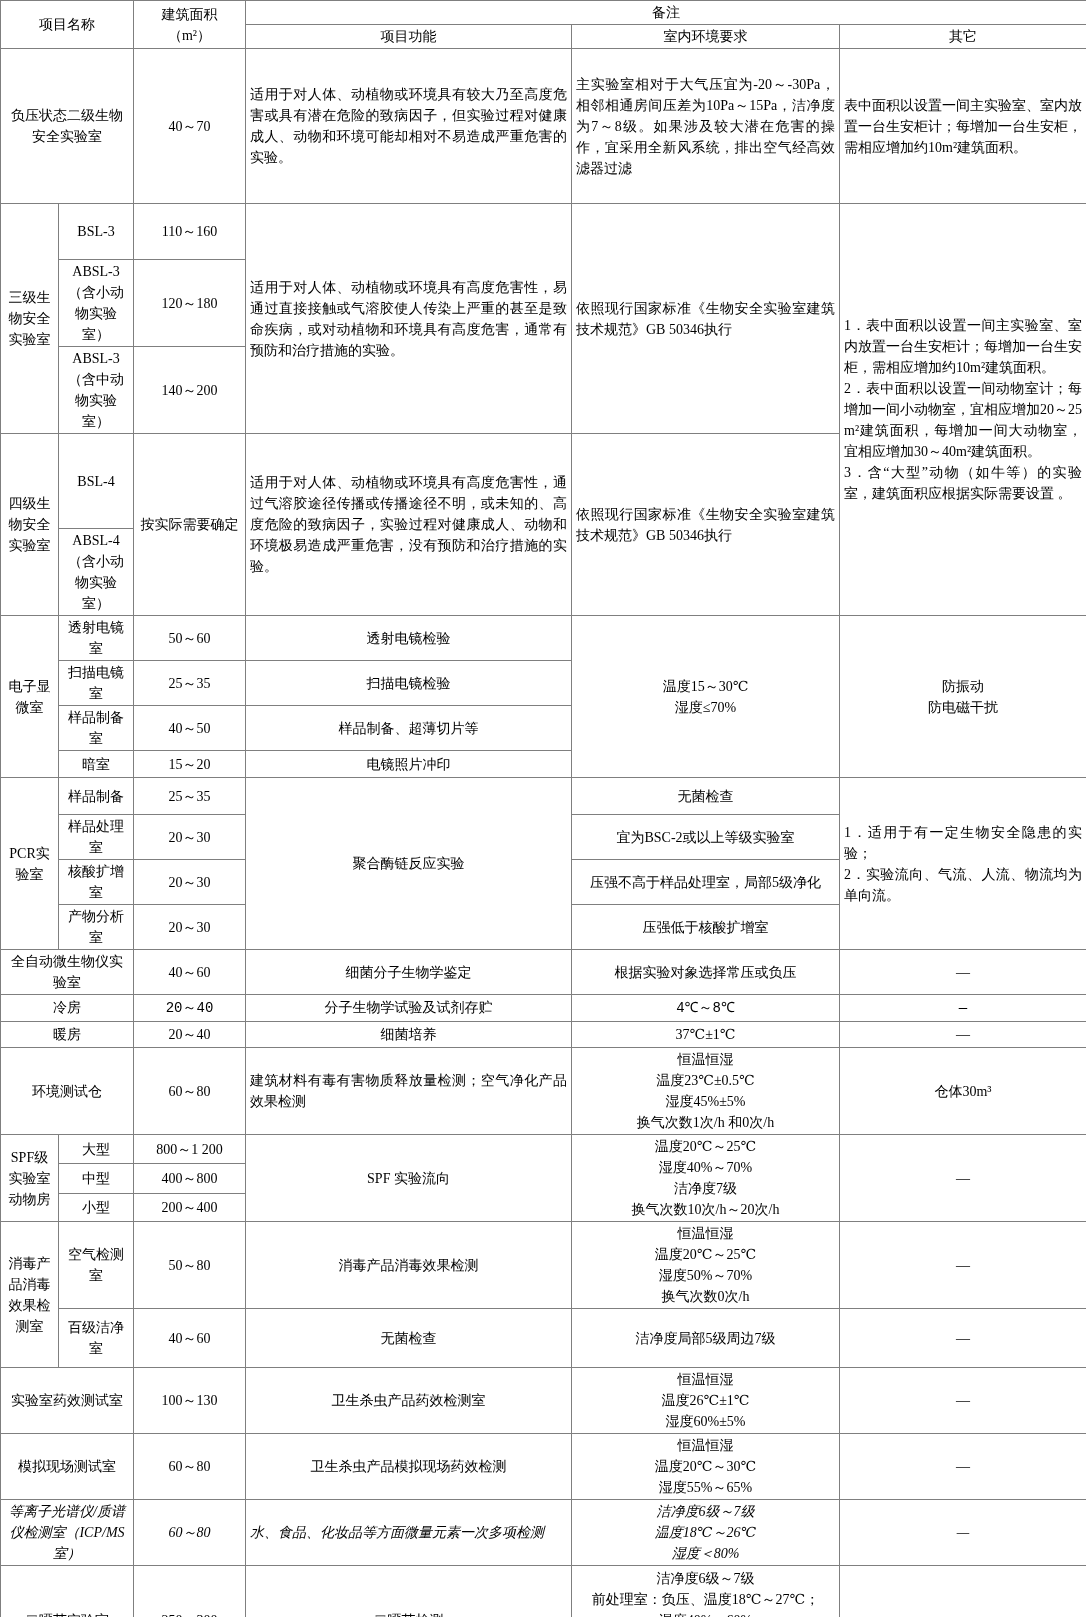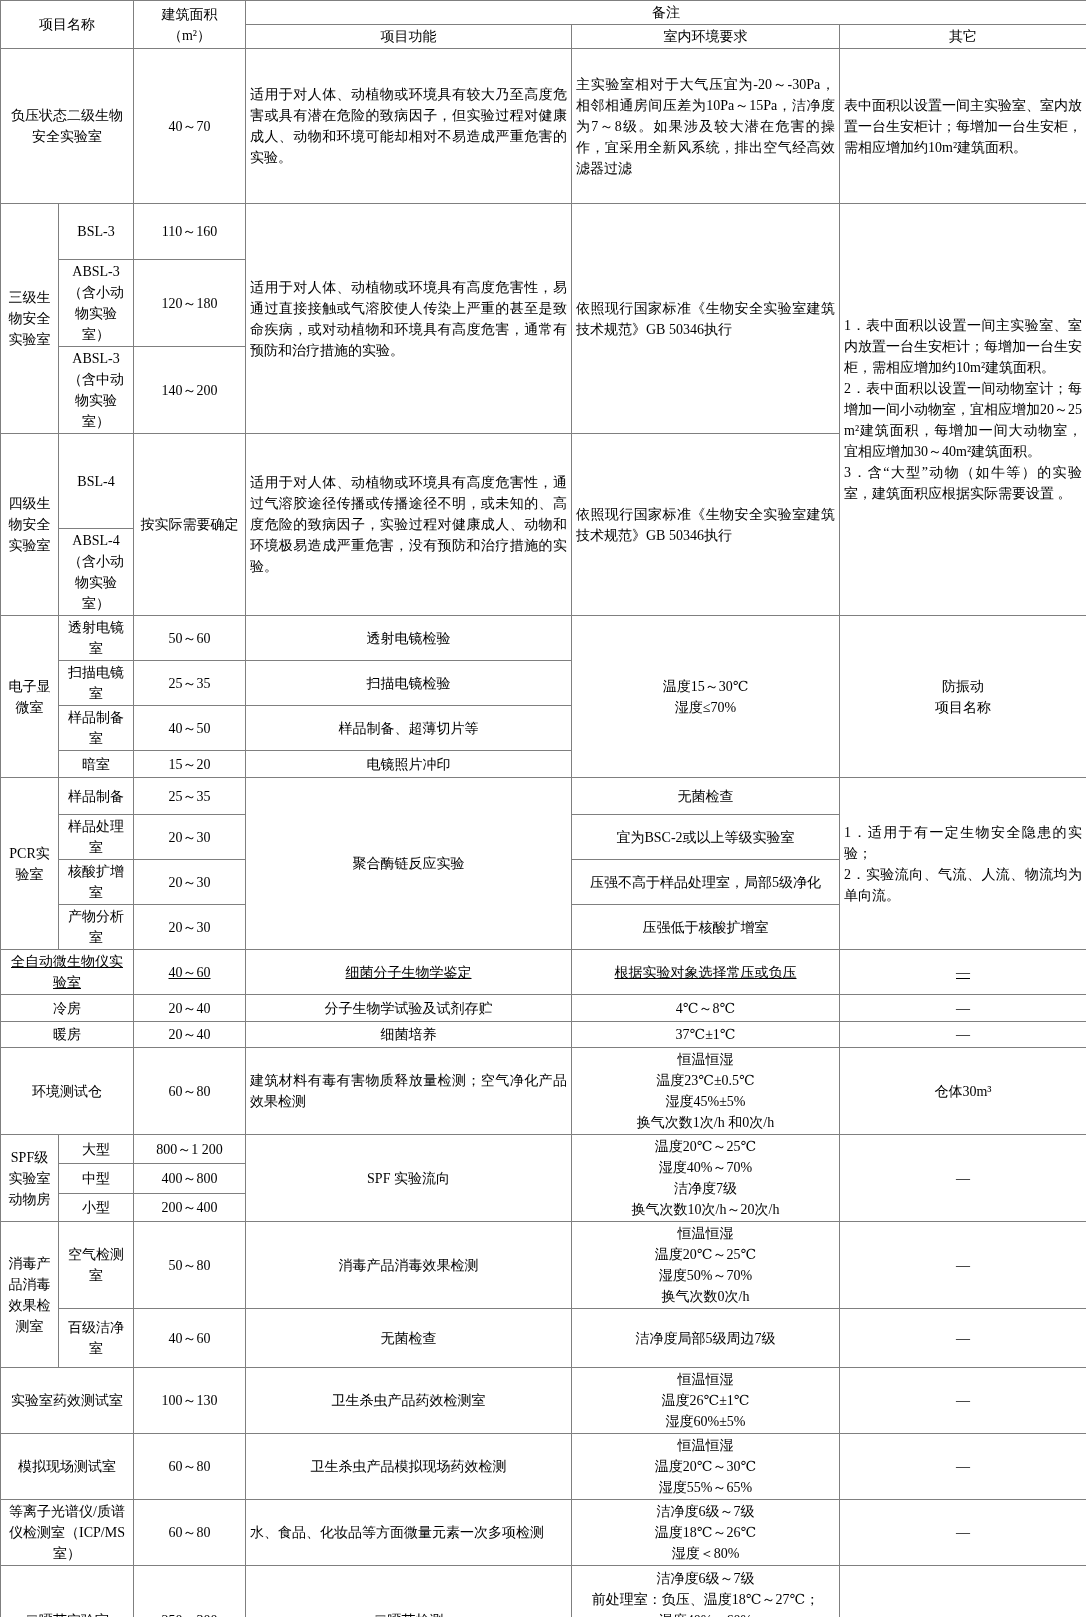--- a/index.html
+++ b/index.html
@@ -81,21 +81,21 @@
         <td>ABSL-4（含小动物实验室）</td>
       </tr>
       <tr style="height: 36px;">
         <td rowspan="4">电子显微室</td>
         <td>透射电镜室</td>
         <td>50～60</td>
         <td>透射电镜检验</td>
         <td rowspan="4">温度15～30℃
 湿度≤70%</td>
         <td rowspan="4">防振动
-项目名称</td>
+防电磁干扰</td>
       </tr>
       <tr style="height: 37px;">
         <td>扫描电镜室</td>
         <td>25～35</td>
         <td>扫描电镜检验</td>
       </tr>
       <tr style="height: 35px; padding-left: 44px;">
         <td>样品制备室</td>
         <td>40～50</td>
         <td>样品制备、超薄切片等</td>
@@ -122,28 +122,28 @@
       <tr style="height: 37px;">
         <td>核酸扩增室</td>
         <td>20～30</td>
         <td>压强不高于样品处理室，局部5级净化</td>
       </tr>
       <tr style="height: 37px;">
         <td>产物分析室</td>
         <td>20～30</td>
         <td>压强低于核酸扩增室</td>
       </tr>
-      <tr style="height: 38px; text-decoration: underline;">
+      <tr style="height: 38px;">
         <td colspan="2">全自动微生物仪实验室</td>
         <td>40～60</td>
         <td>细菌分子生物学鉴定</td>
         <td>根据实验对象选择常压或负压</td>
         <td>—</td>
       </tr>
-      <tr style="height: 27px;">
+      <tr style="height: 27px; font-family: Liberation Mono, monospace;">
         <td colspan="2">冷房</td>
         <td>20～40</td>
         <td>分子生物学试验及试剂存贮</td>
         <td>4℃～8℃</td>
         <td>—</td>
       </tr>
       <tr style="height: 26px;">
         <td colspan="2">暖房</td>
         <td>20～40</td>
         <td>细菌培养</td>
@@ -208,21 +208,21 @@
       </tr>
       <tr style="height: 57px;">
         <td colspan="2">模拟现场测试室</td>
         <td>60～80</td>
         <td>卫生杀虫产品模拟现场药效检测</td>
         <td>恒温恒湿
 温度20℃～30℃
 湿度55%～65%</td>
         <td>—</td>
       </tr>
-      <tr style="height: 54px;">
+      <tr style="height: 54px; font-style: italic;">
         <td colspan="2">等离子光谱仪/质谱仪检测室（ICP/MS室）</td>
         <td>60～80</td>
         <td class="al">水、食品、化妆品等方面微量元素一次多项检测</td>
         <td>洁净度6级～7级
 温度18℃～26℃
 湿度＜80%</td>
         <td>—</td>
       </tr>
       <tr style="height: 110px;">
         <td colspan="2">二噁英实验室</td>

